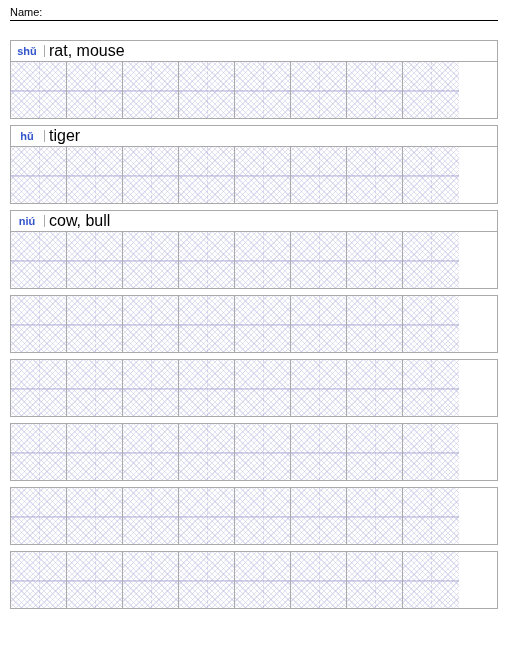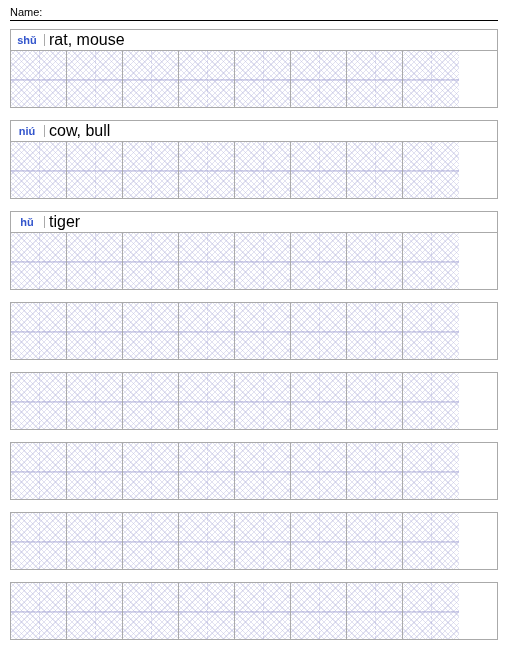--- a/index.html
+++ b/index.html
@@ -20,33 +20,33 @@
     .title {
       text-align: center;
       color: #3355cc;
       font-size: 13px;
       margin-bottom: 4px;
     }
     .name-line {
       display: flex;
       align-items: center;
       border-bottom: 1px solid #000;
-      margin-bottom: 8px;
+      margin-bottom: 19px;
       padding-bottom: 2px;
     }
     .name-label {
       font-size: 11px;
       color: #000;
       margin-right: 4px;
     }
     .name-input-space {
       flex: 1;
     }
     .row-block {
-      margin-bottom: 12px;
+      margin-bottom: 6px;
       border: 1px solid #aaa;
     }
     .row-label-bar {
       display: flex;
       align-items: center;
       border-bottom: 1px solid #aaa;
       padding: 1px 2px;
       background: #fff;
       min-height: 16px;
     }
@@ -155,20 +155,52 @@
           <div class="char-cell">
             <div class="cell-vline"></div>
           </div>
           <div class="char-cell">
             <div class="cell-vline"></div>
           </div>
         </div>
       </div>
       <div class="row-block">
         <div class="row-label-bar">
+          <span class="chinese-label">hǔ</span>
+          <span class="pinyin-label">tiger</span>
+        </div>
+        <div class="cells-row">
+          <div class="char-cell">
+            <div class="cell-vline"></div>
+          </div>
+          <div class="char-cell">
+            <div class="cell-vline"></div>
+          </div>
+          <div class="char-cell">
+            <div class="cell-vline"></div>
+          </div>
+          <div class="char-cell">
+            <div class="cell-vline"></div>
+          </div>
+          <div class="char-cell">
+            <div class="cell-vline"></div>
+          </div>
+          <div class="char-cell">
+            <div class="cell-vline"></div>
+          </div>
+          <div class="char-cell">
+            <div class="cell-vline"></div>
+          </div>
+          <div class="char-cell">
+            <div class="cell-vline"></div>
+          </div>
+        </div>
+      </div>
+      <div class="row-block">
+        <div class="row-label-bar">
           <span class="chinese-label">niú</span>
           <span class="pinyin-label">cow, bull</span>
         </div>
         <div class="cells-row">
           <div class="char-cell">
             <div class="cell-vline"></div>
           </div>
           <div class="char-cell">
             <div class="cell-vline"></div>
           </div>
@@ -186,52 +218,20 @@
           </div>
           <div class="char-cell">
             <div class="cell-vline"></div>
           </div>
           <div class="char-cell">
             <div class="cell-vline"></div>
           </div>
         </div>
       </div>
       <div class="row-block">
-        <div class="row-label-bar">
-          <span class="chinese-label">hǔ</span>
-          <span class="pinyin-label">tiger</span>
-        </div>
-        <div class="cells-row">
-          <div class="char-cell">
-            <div class="cell-vline"></div>
-          </div>
-          <div class="char-cell">
-            <div class="cell-vline"></div>
-          </div>
-          <div class="char-cell">
-            <div class="cell-vline"></div>
-          </div>
-          <div class="char-cell">
-            <div class="cell-vline"></div>
-          </div>
-          <div class="char-cell">
-            <div class="cell-vline"></div>
-          </div>
-          <div class="char-cell">
-            <div class="cell-vline"></div>
-          </div>
-          <div class="char-cell">
-            <div class="cell-vline"></div>
-          </div>
-          <div class="char-cell">
-            <div class="cell-vline"></div>
-          </div>
-        </div>
-      </div>
-      <div class="row-block">
         <div class="cells-row">
           <div class="char-cell">
             <div class="cell-vline"></div>
           </div>
           <div class="char-cell">
             <div class="cell-vline"></div>
           </div>
           <div class="char-cell">
             <div class="cell-vline"></div>
           </div>

